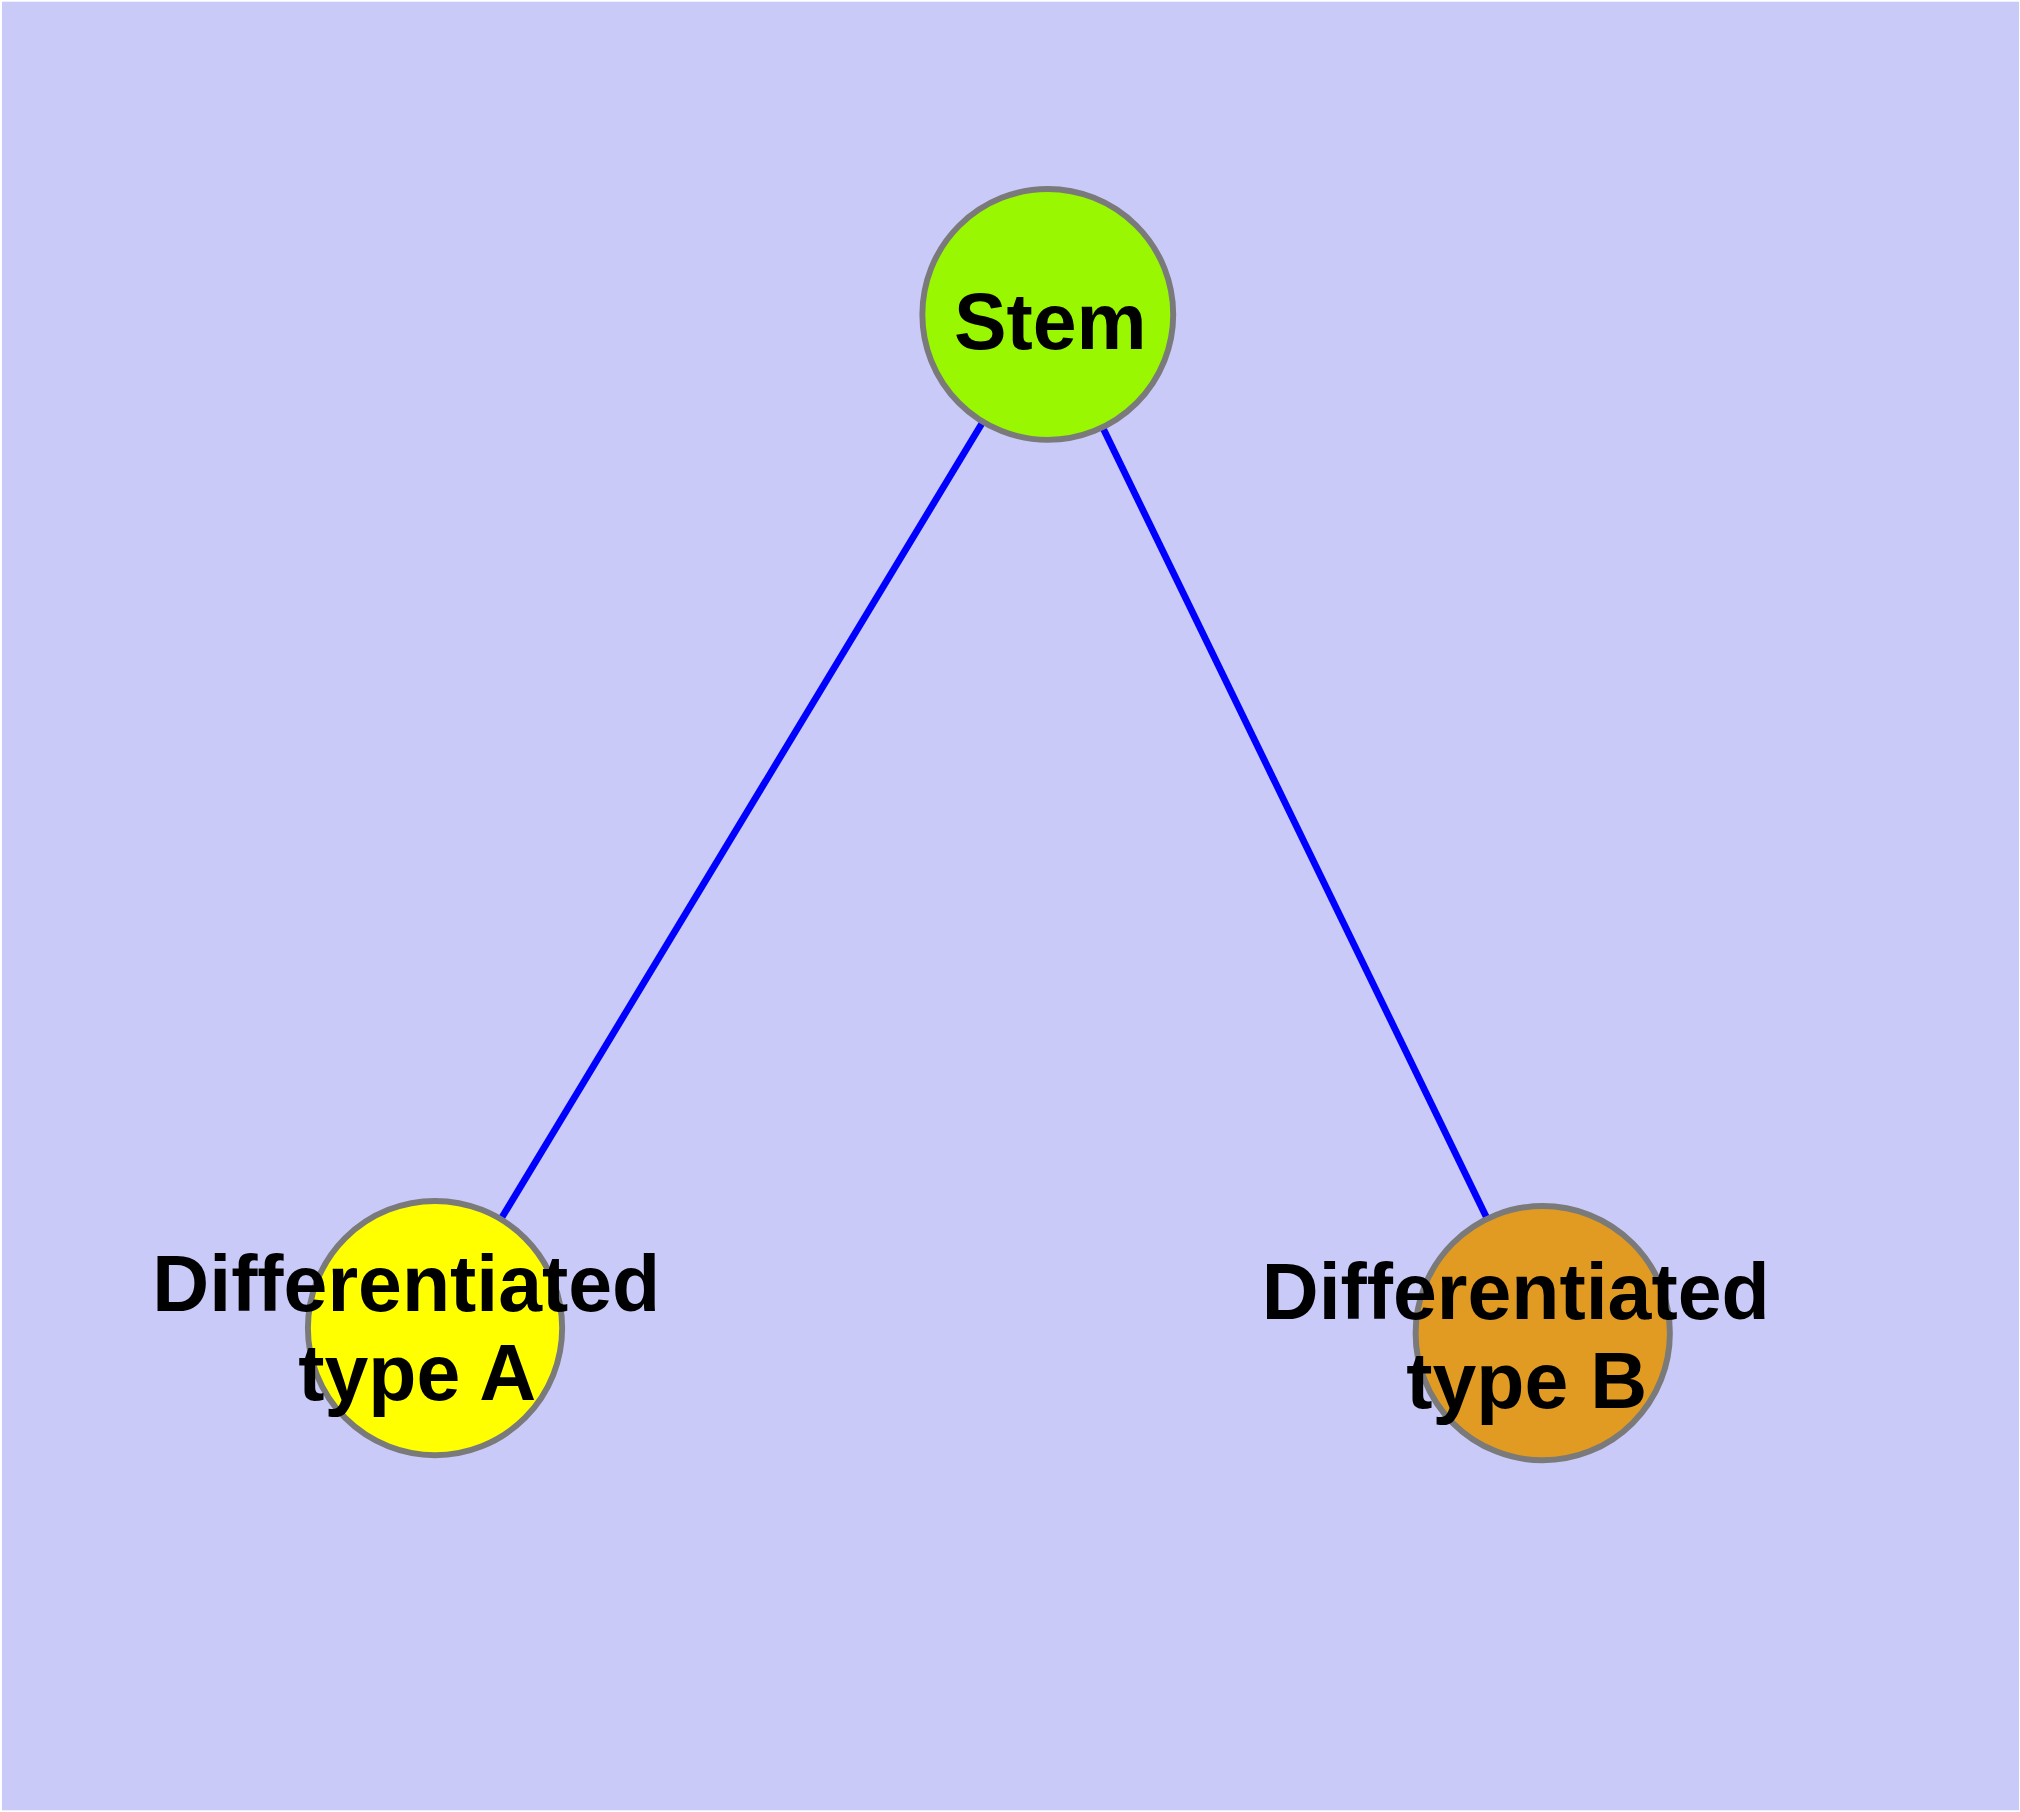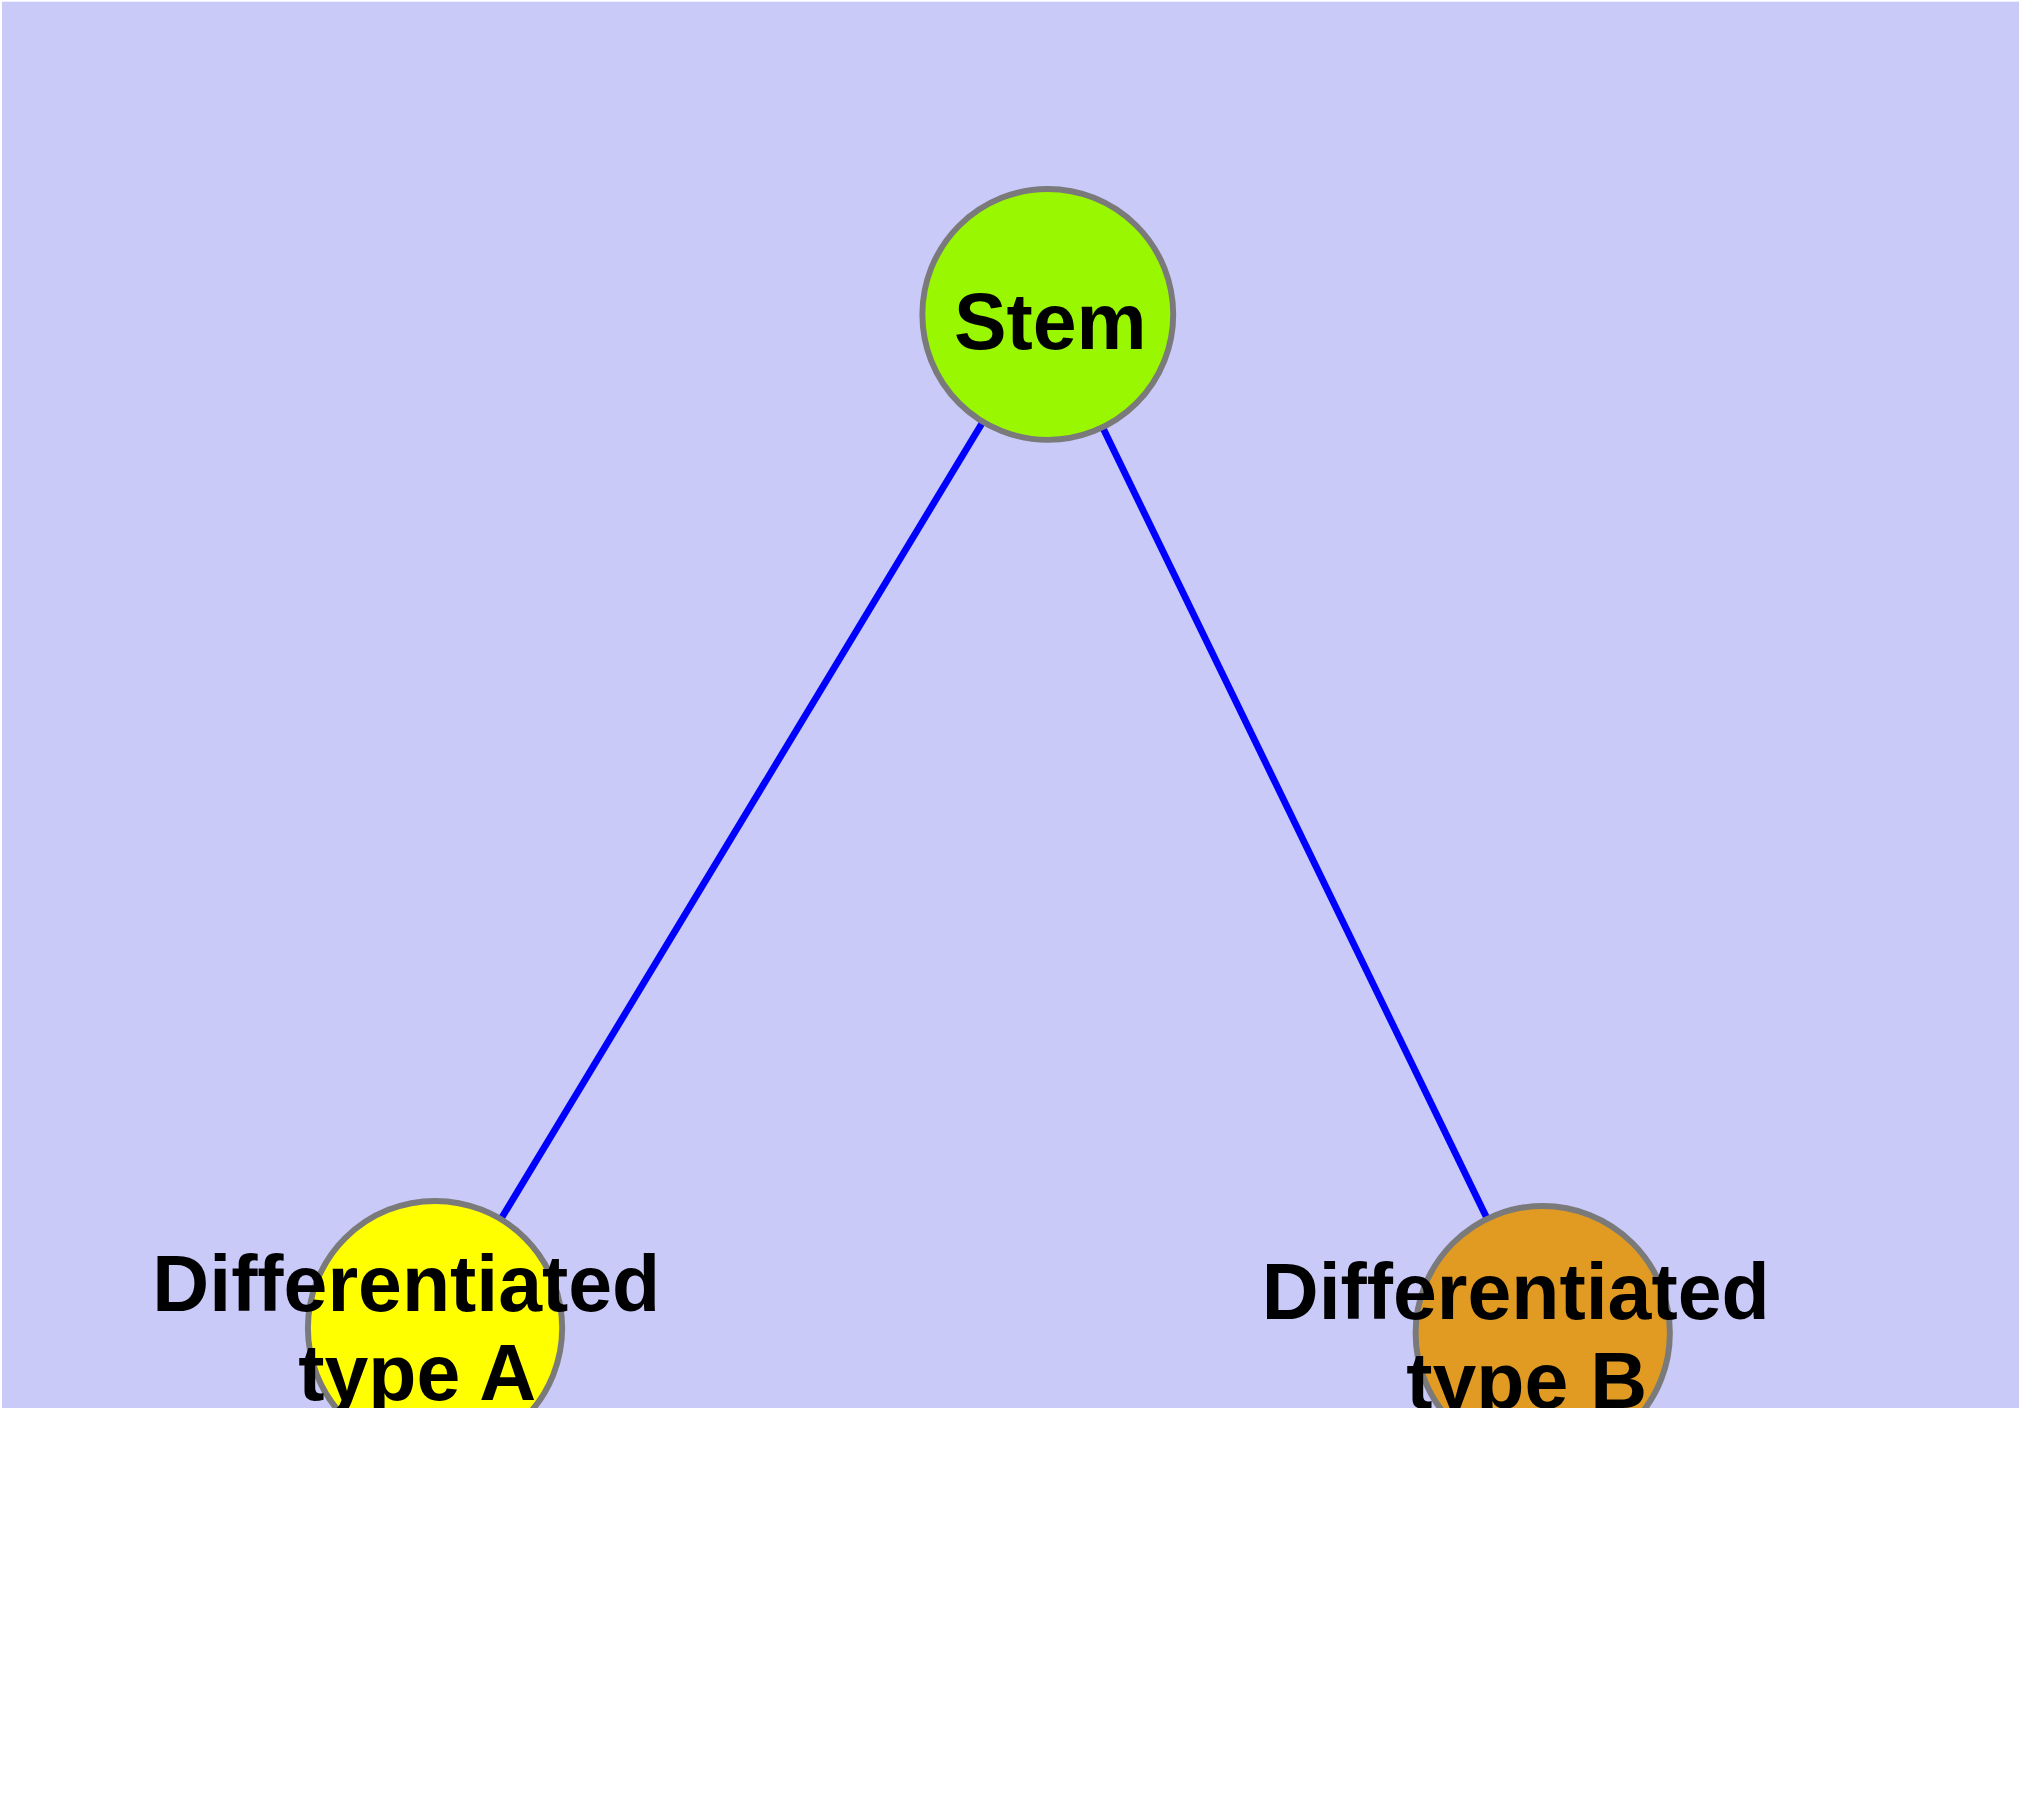--- a/index.html
+++ b/index.html
@@ -2,21 +2,21 @@
 <html style="font-size:13.6px"><head>
 <meta charset="utf-8">
 <style>
   html, body {
     margin: 0;
     padding: 0;
     background: #FFFFFF;
   }
   .stage {
     width: 2021px;
-    height: 1408px;
+    height: 1812px;
     background: #FFFFFF;
     position: relative;
   }
   svg { display: block; }
   .node-label {
     font-family: "Liberation Sans", "DejaVu Sans", sans-serif;
     font-weight: 700;
     text-anchor: middle;
   }
   .edge { stroke-linecap: butt; }

